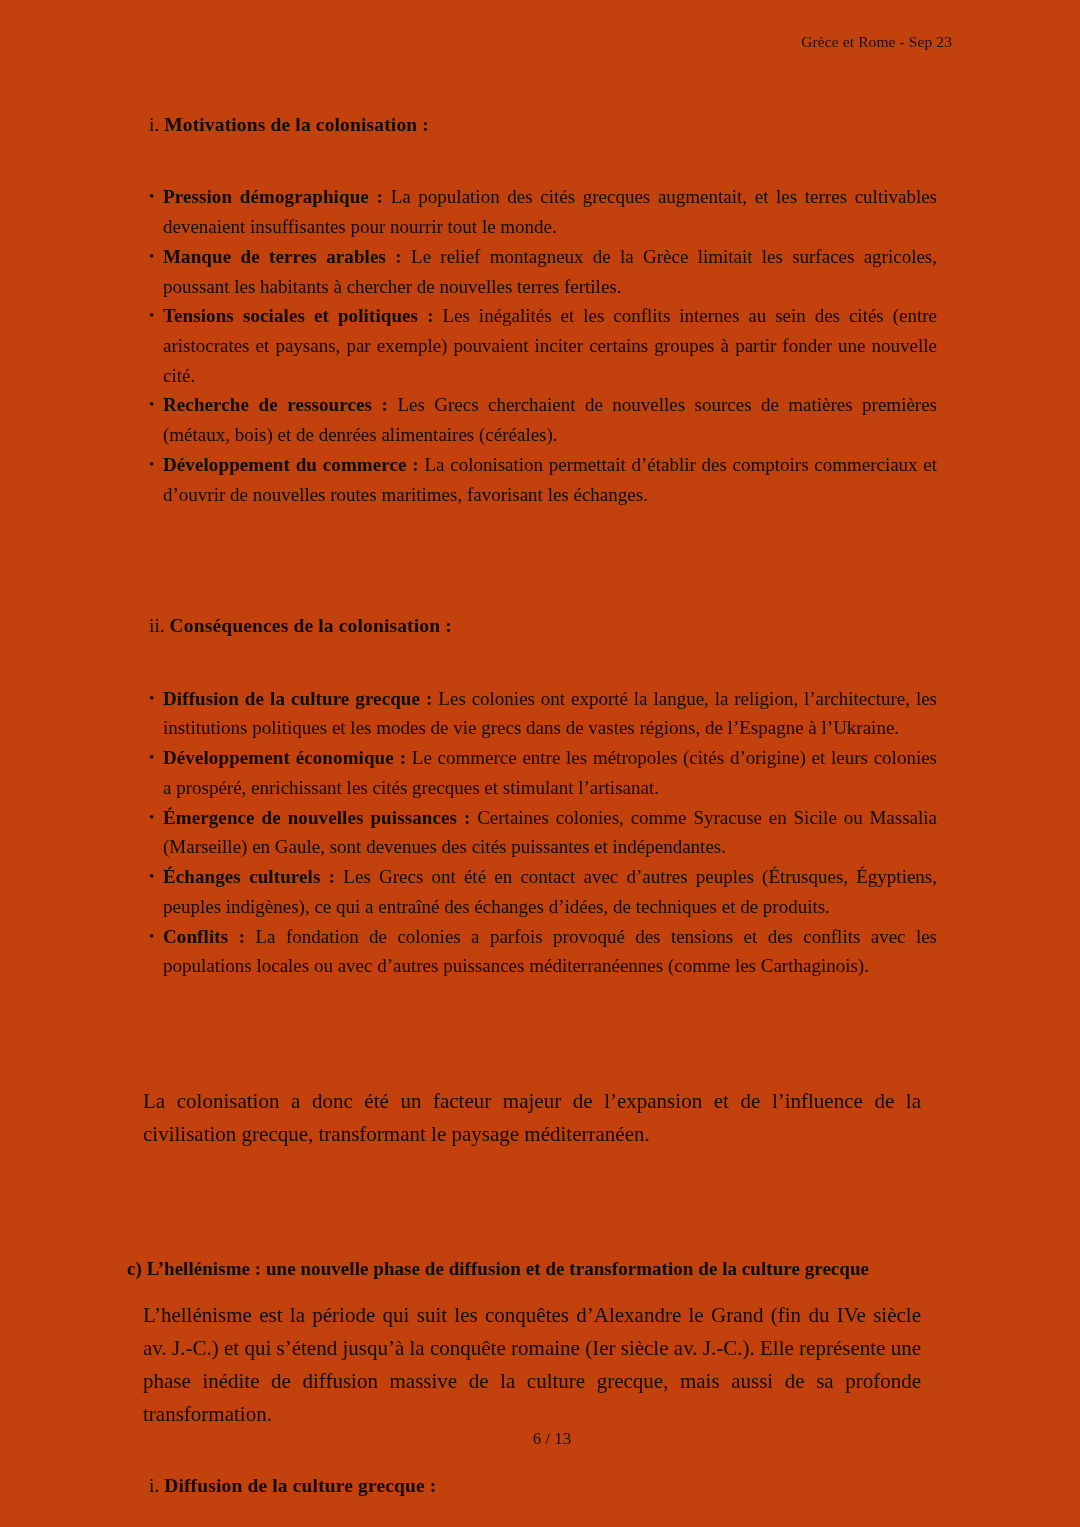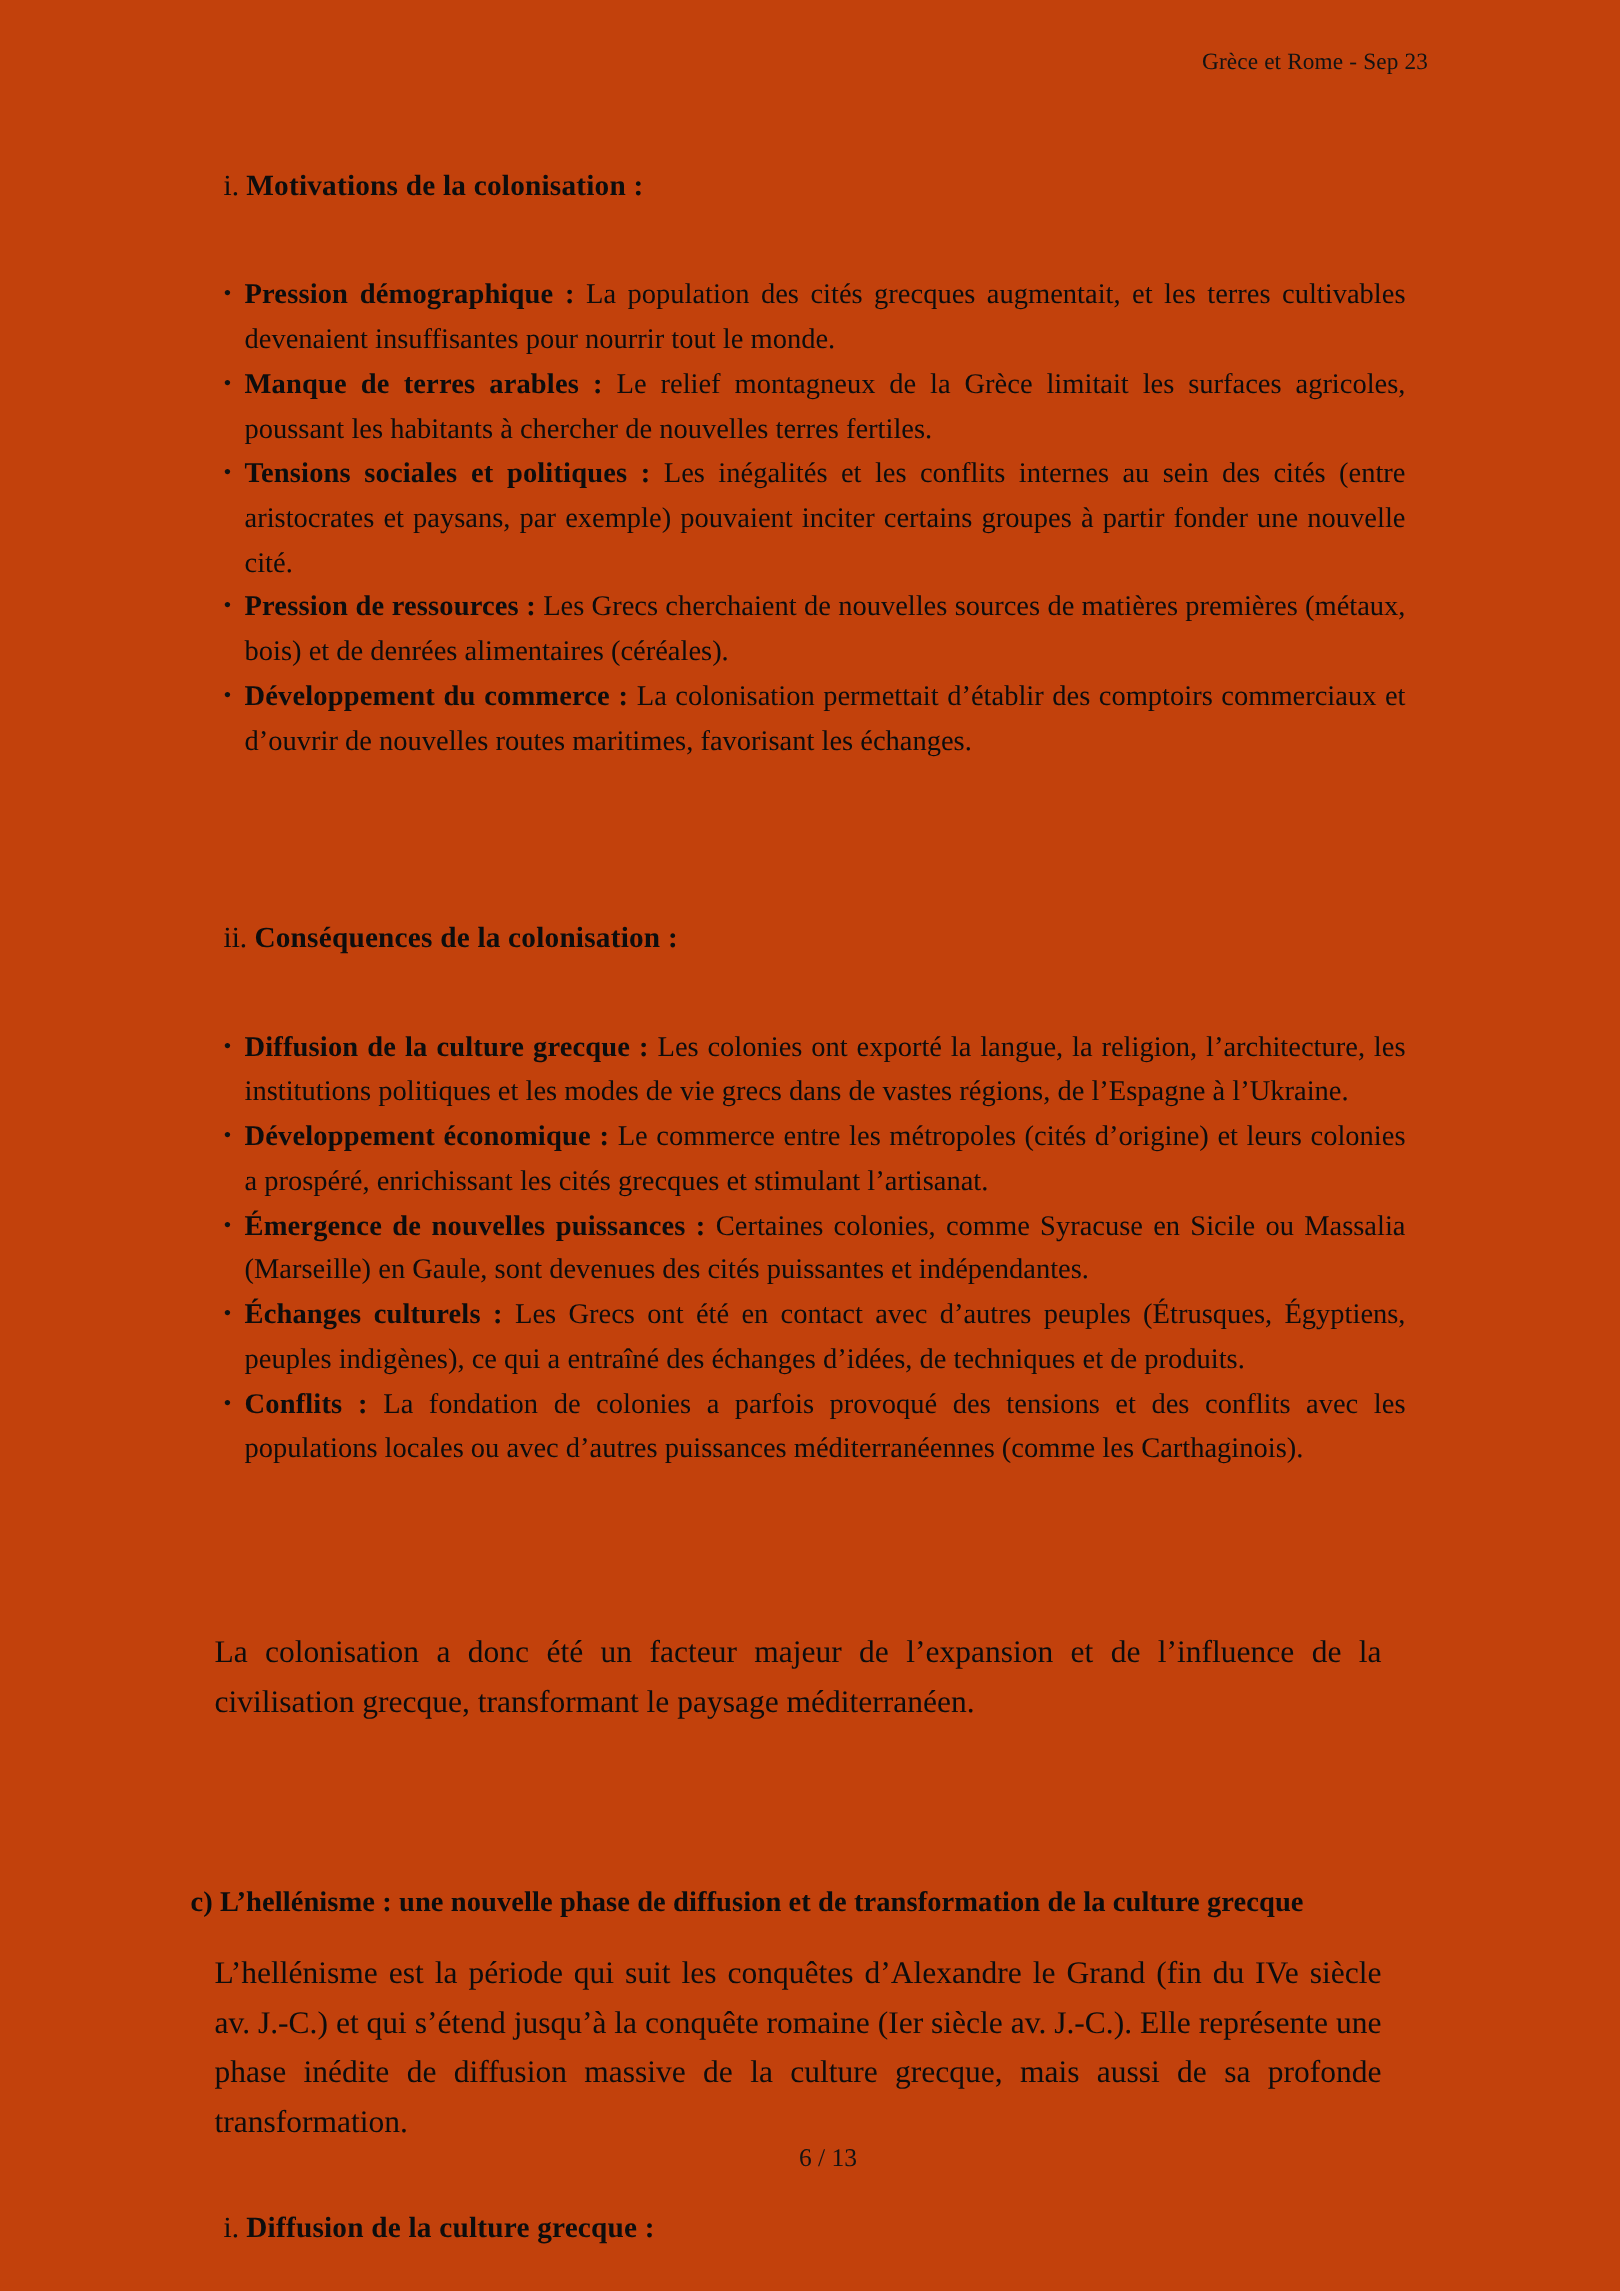--- a/index.html
+++ b/index.html
@@ -138,21 +138,21 @@
       <li>
         <span class="lead">Pression démographique :</span><span> La population des cités grecques augmentait, et les terres cultivables devenaient insuffisantes pour nourrir tout le monde.</span>
       </li>
       <li>
         <span class="lead">Manque de terres arables :</span><span> Le relief montagneux de la Grèce limitait les surfaces agricoles, poussant les habitants à chercher de nouvelles terres fertiles.</span>
       </li>
       <li>
         <span class="lead">Tensions sociales et politiques :</span><span> Les inégalités et les conflits internes au sein des cités (entre aristocrates et paysans, par exemple) pouvaient inciter certains groupes à partir fonder une nouvelle cité.</span>
       </li>
       <li>
-        <span class="lead">Pression de ressources :</span><span> Les Grecs cherchaient de nouvelles sources de matières premières (métaux, bois) et de denrées alimentaires (céréales).</span>
+        <span class="lead">Recherche de ressources :</span><span> Les Grecs cherchaient de nouvelles sources de matières premières (métaux, bois) et de denrées alimentaires (céréales).</span>
       </li>
       <li>
         <span class="lead">Développement du commerce :</span><span> La colonisation permettait d’établir des comptoirs commerciaux et d’ouvrir de nouvelles routes maritimes, favorisant les échanges.</span>
       </li>
     </ul>
 
     <div class="sp-xl"></div>
 
     <h3 class="roman-heading">
       <span class="num">ii.</span>

